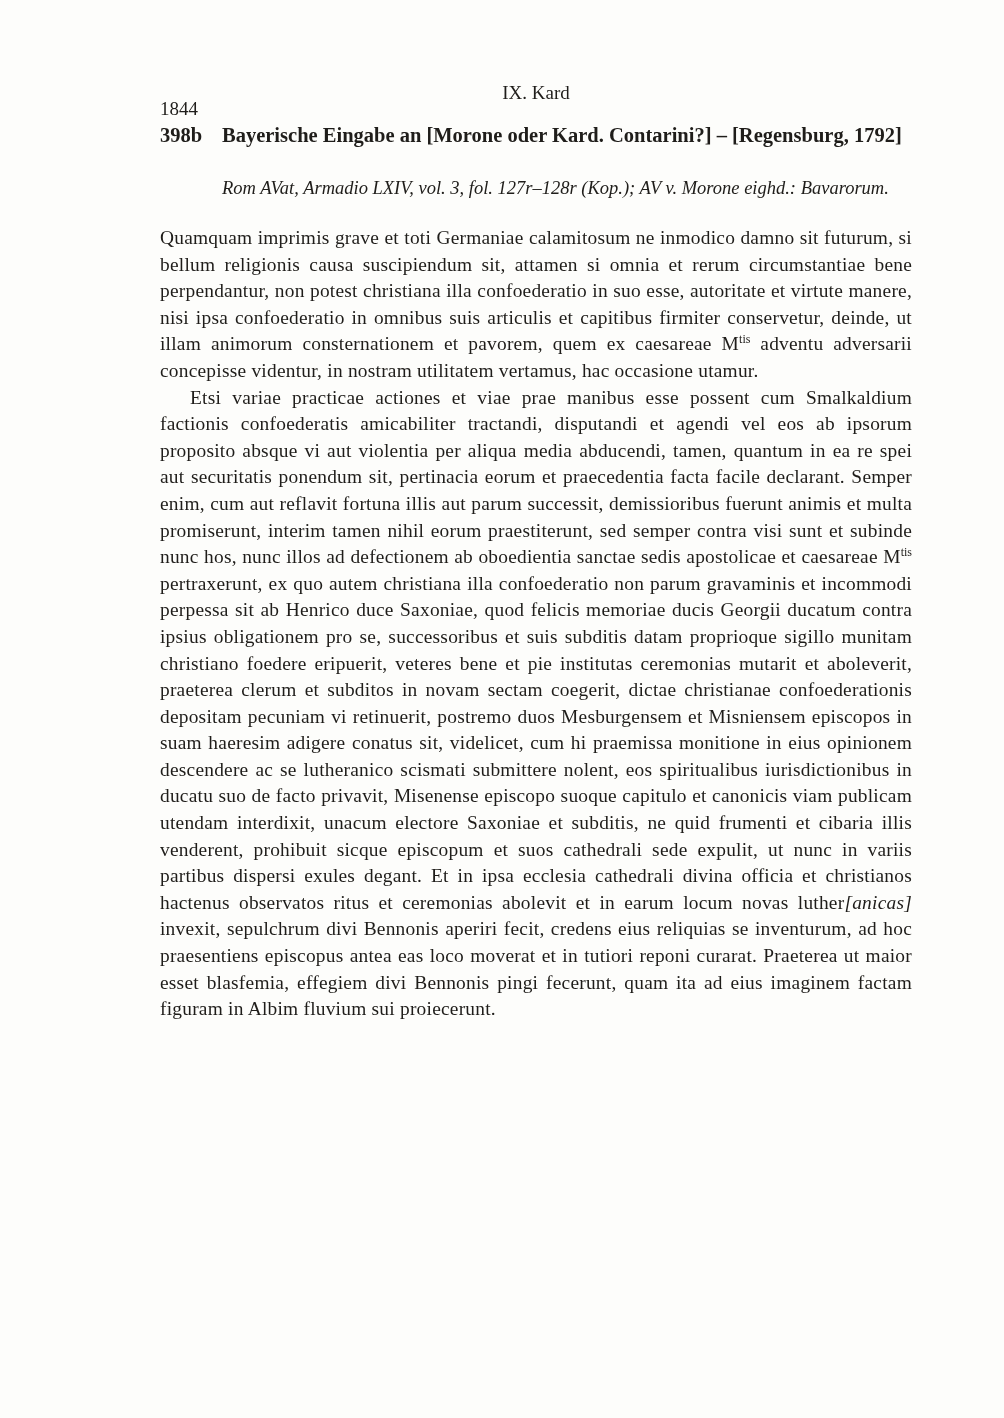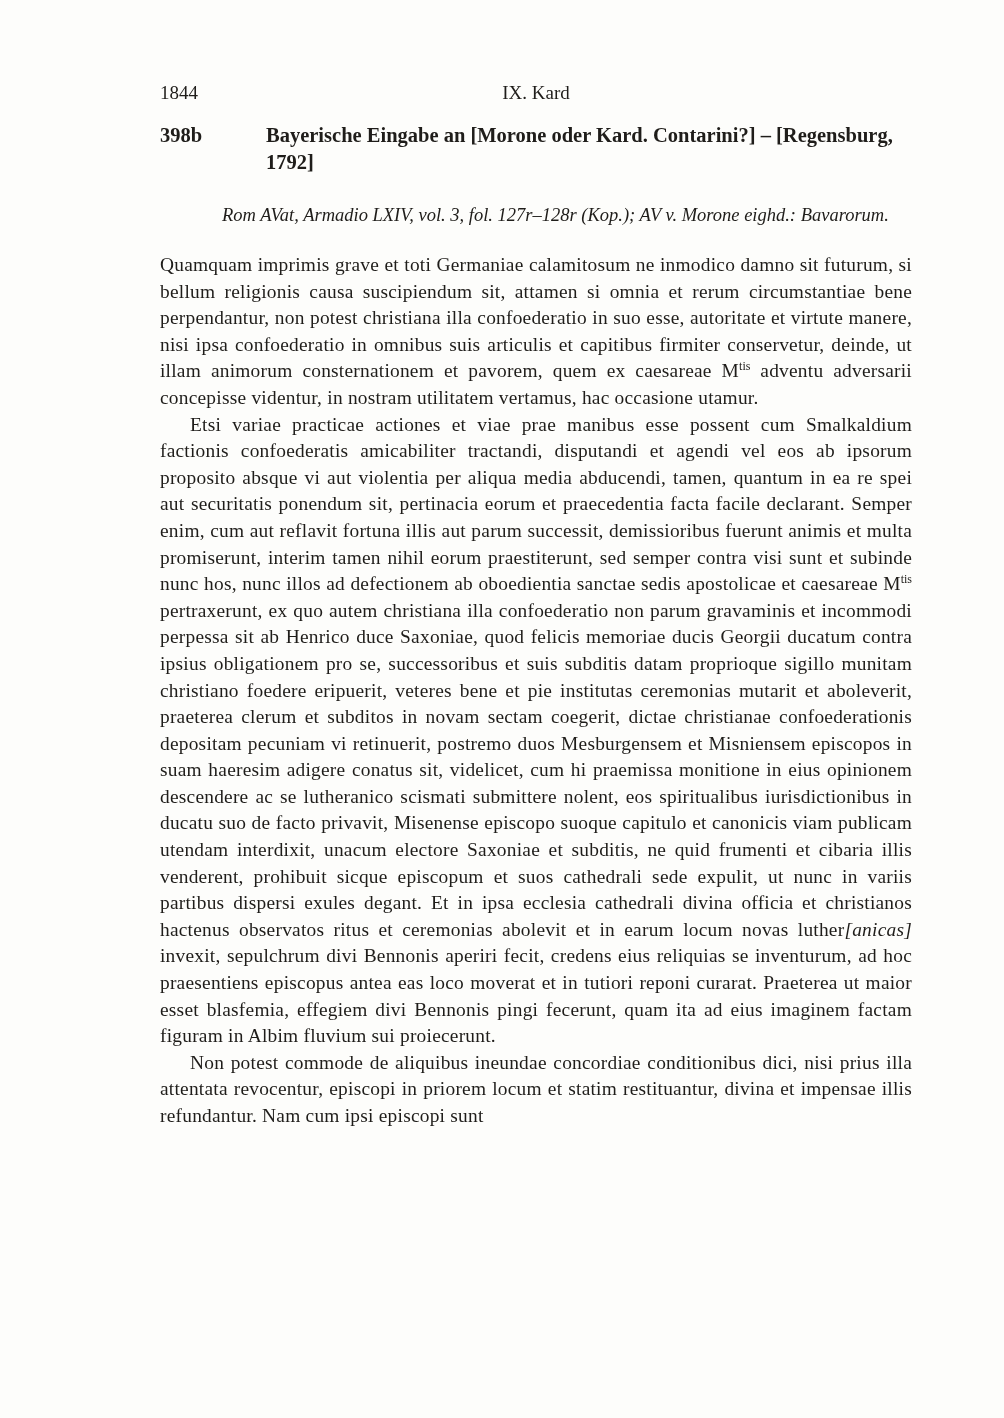--- a/index.html
+++ b/index.html
@@ -20,34 +20,33 @@
   }
   .text-block { width: 752px; }
 
   
   .running-header {
     position: relative;
     height: 26px;
     font-size: 19px;
     margin-bottom: 14px;
   }
-  .page-number { position: absolute; left: 0; top: 0; }
+  .page-number { position: absolute; left: 0; top: 16px; }
   .running-title {
     position: absolute; left: 0; right: 0; top: 0;
     text-align: center;
   }
 
   
   .entry-heading {
     display: flex;
     font-weight: bold;
     font-size: 20.5px;
     line-height: 27px;
     margin-bottom: 26px;
-    gap: 44px;
   }
   .entry-number { flex: 0 0 62px; }
   .entry-title { flex: 1 1 auto; }
 
   
   .source {
     margin: 4px 0 24px 62px;
     width: 690px;
     font-style: italic;
     font-size: 18.5px;
@@ -89,17 +88,16 @@
     <div class="entry-heading">
       <span class="entry-number">398b</span>
       <span class="entry-title">Bayerische Eingabe an [Morone oder Kard. Contarini?] – [Regensburg, 1792]</span>
     </div>
 
     <p class="source">Rom AVat, Armadio LXIV, vol. 3, fol. 127r–128r (Kop.); AV v. Morone eighd.: Bavarorum.</p>
 
     <div class="body-text">
       <p class="para first"><span>Quamquam imprimis grave et toti Germaniae calamitosum ne inmodico damno sit futurum, si bellum religionis causa suscipiendum sit, attamen si omnia et rerum circumstantiae bene perpendantur, non potest christiana illa confoederatio in suo esse, autoritate et virtute manere, nisi ipsa confoederatio in omnibus suis articulis et capitibus firmiter conservetur, deinde, ut illam animorum consternationem et pavorem, quem ex caesareae M</span><sup>tis</sup><span> adventu adversarii concepisse videntur, in nostram utilitatem vertamus, hac occasione utamur.</span></p>
       <p class="para"><span>Etsi variae practicae actiones et viae prae manibus esse possent cum Smalkaldium factionis confoederatis amicabiliter tractandi, disputandi et agendi vel eos ab ipsorum proposito absque vi aut violentia per aliqua media abducendi, tamen, quantum in ea re spei aut securitatis ponendum sit, pertinacia eorum et praecedentia facta facile declarant. Semper enim, cum aut reflavit fortuna illis aut parum successit, demissioribus fuerunt animis et multa promiserunt, interim tamen nihil eorum praestiterunt, sed semper contra visi sunt et subinde nunc hos, nunc illos ad defectionem ab oboedientia sanctae sedis apostolicae et caesareae M</span><sup>tis</sup><span> pertraxerunt, ex quo autem christiana illa confoederatio non parum gravaminis et incommodi perpessa sit ab Henrico duce Saxoniae, quod felicis memoriae ducis Georgii ducatum contra ipsius obligationem pro se, successoribus et suis subditis datam proprioque sigillo munitam christiano foedere eripuerit, veteres bene et pie institutas ceremonias mutarit et aboleverit, praeterea clerum et subditos in novam sectam coegerit, dictae christianae confoederationis depositam pecuniam vi retinuerit, postremo duos Mesburgensem et Misniensem episcopos in suam haeresim adigere conatus sit, videlicet, cum hi praemissa monitione in eius opinionem descendere ac se lutheranico scismati submittere nolent, eos spiritualibus iurisdictionibus in ducatu suo de facto privavit, Misenense episcopo suoque capitulo et canonicis viam publicam utendam interdixit, unacum electore Saxoniae et subditis, ne quid frumenti et cibaria illis venderent, prohibuit sicque episcopum et suos cathedrali sede expulit, ut nunc in variis partibus dispersi exules degant. Et in ipsa ecclesia cathedrali divina officia et christianos hactenus observatos ritus et ceremonias abolevit et in earum locum novas luther</span><span style="font-style: italic;">[anicas]</span><span> invexit, sepulchrum divi Bennonis aperiri fecit, credens eius reliquias se inventurum, ad hoc praesentiens episcopus antea eas loco moverat et in tutiori reponi curarat. Praeterea ut maior esset blasfemia, effegiem divi Bennonis pingi fecerunt, quam ita ad eius imaginem factam figuram in Albim fluvium sui proiecerunt.</span></p>
-      <p class="para"><span>Non potest commode de aliquibus ineundae concordiae conditionibus dici, nisi prius illa attentata revocentur, episcopi in priorem locum et statim restituantur, divina et impensae illis refundantur. Nam cum ipsi episcopi sunt</span></p>
     </div>
 
   </div>
 </div>
 
 </body></html>

